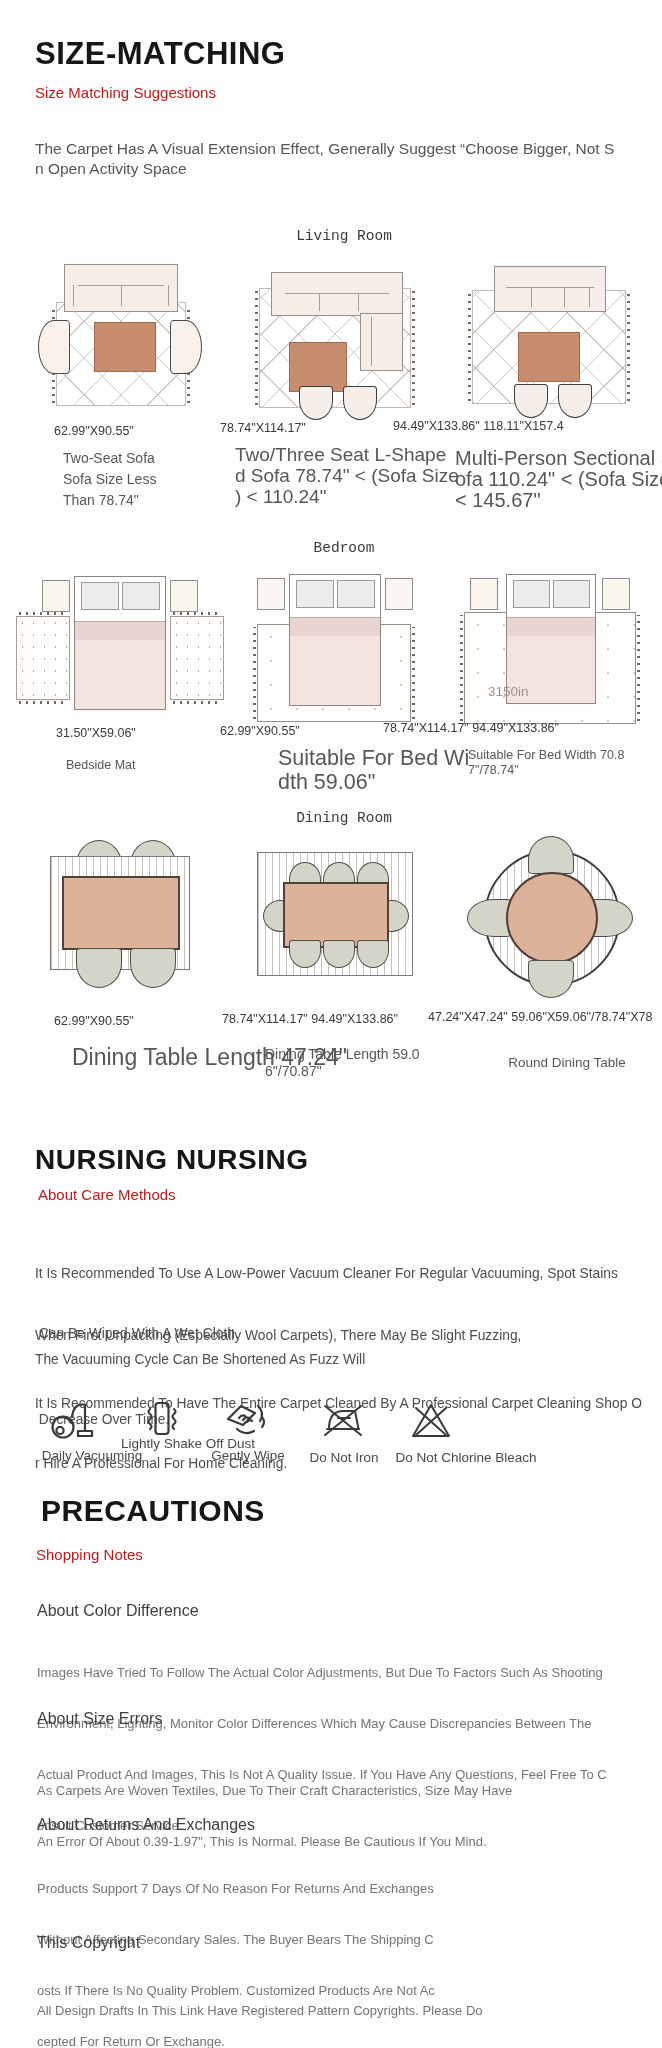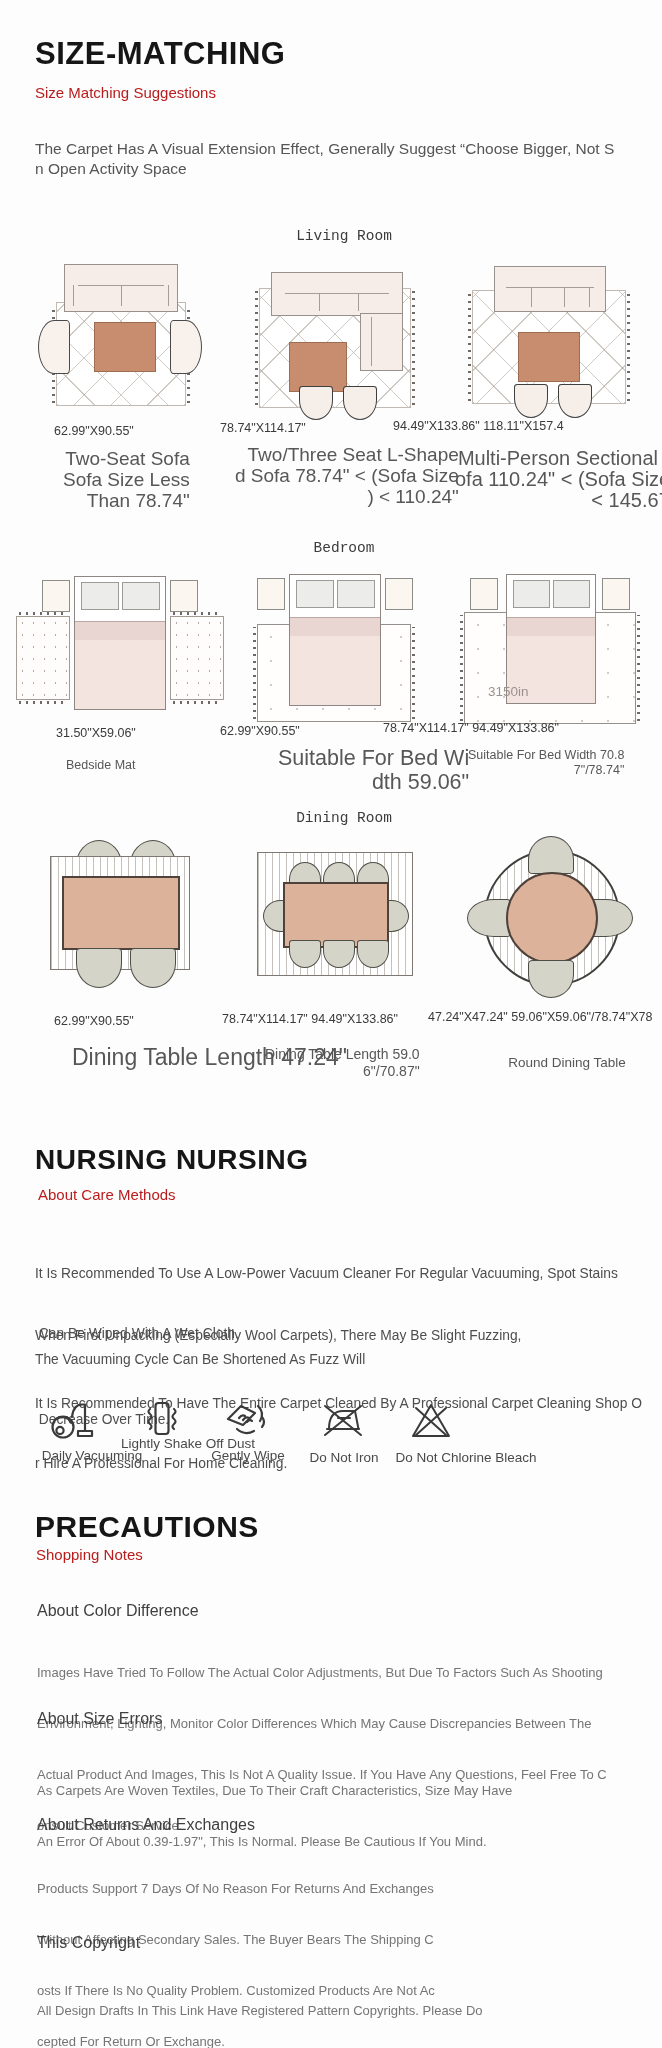--- a/index.html
+++ b/index.html
@@ -1,19 +1,19 @@
 <!DOCTYPE html>
 <html><head>
 <meta charset="utf-8">
 <style>
   html,body{margin:0;padding:0;background:#fdfdfd;}
   #page{position:relative;width:662px;height:2048px;overflow:hidden;background:#fdfdfd;
         font-family:"Liberation Sans",sans-serif;color:#333;}
   .abs{position:absolute;}
-  .nw{white-space:nowrap;text-align:right;}
+  .nw{white-space:nowrap;}
   .pre{white-space:pre;}
   .h1{font-weight:800;color:#161616;letter-spacing:.5px;}
   .sub{color:#b91c1c;}
   .roomtitle{color:#3c3c3c;font-size:14.5px;transform:translateX(-50%);font-family:Liberation Mono, monospace;}
   .dims{color:#3a3a3a;font-size:12.5px;}
   .lbl{color:#575757;}
   .para{color:#4e4e4e;font-size:13.8px;line-height:20px;}
   .ppara{color:#757575;font-size:13px;line-height:17px;}
   .h3p{color:#3f3f3f;font-size:16px;}
   .cell{position:absolute;width:215px;}
@@ -108,21 +108,21 @@
     </div>
     <div class="ctable" style="left:76px;top:74px;width:60px;height:48px;"></div>
     <div class="stoolD" style="left:72px;top:126px;width:32px;height:32px;"></div>
     <div class="stoolD" style="left:116px;top:126px;width:32px;height:32px;"></div>
   </div>
 
   <div class="abs dims nw" style="left:54px;top:424px;">62.99"X90.55"</div>
   <div class="abs dims nw" style="left:220px;top:421px;">78.74"X114.17"</div>
   <div class="abs dims nw" style="left:393px;top:419px;">94.49"X133.86" 118.11"X157.4</div>
 
-  <div class="abs lbl" style="left:63px;top:448px;font-size:19px;line-height:21px;">
+  <div class="abs lbl" style="left:63px;top:448px;font-size:14px;line-height:21px;">
     <div class="nw">Two-Seat Sofa</div>
     <div class="nw">Sofa Size Less</div>
     <div class="nw">Than 78.74"</div>
   </div>
   <div class="abs lbl" style="left:235px;top:444px;font-size:19px;line-height:21px;">
     <div class="nw">Two/Three Seat L-Shape</div>
     <div class="nw">d Sofa 78.74" &lt; (Sofa Size</div>
     <div class="nw">) &lt; 110.24"</div>
   </div>
   <div class="abs lbl" style="left:455px;top:448px;font-size:20px;line-height:21px;">
@@ -300,21 +300,21 @@
         <path d="M8 10 L38 37 M38 10 L8 37"></path>
       </svg>
     </div>
     <div class="carelbl" style="left:92px;top:50px;">Daily Vacuuming</div>
     <div class="carelbl" style="left:188px;top:38px;">Lightly Shake Off Dust</div>
     <div class="carelbl" style="left:248px;top:50px;">Gently Wipe</div>
     <div class="carelbl" style="left:344px;top:52px;">Do Not Iron</div>
     <div class="carelbl" style="left:466px;top:52px;">Do Not Chlorine Bleach</div>
   </div>
 
-  <div class="abs h1 nw" style="left:35px;top:1494px;font-size:30px;margin-top:16px;">PRECAUTIONS</div>
+  <div class="abs h1 nw" style="left:41px;top:1494px;font-size:30px;">PRECAUTIONS</div>
   <div class="abs sub nw" style="left:36px;top:1546px;font-size:15px;">Shopping Notes</div>
 
   <div class="abs h3p nw" style="left:37px;top:1602px;">About Color Difference</div>
   <div class="abs ppara pre" style="left:37px;top:1630px;">
     <div>Images Have Tried To Follow The Actual Color Adjustments, But Due To Factors Such As Shooting</div>
     <div>Environment, Lighting, Monitor Color Differences Which May Cause Discrepancies Between The</div>
     <div>Actual Product And Images, This Is Not A Quality Issue. If You Have Any Questions, Feel Free To C</div>
     <div>onsult Customer Service.</div>
   </div>
 

